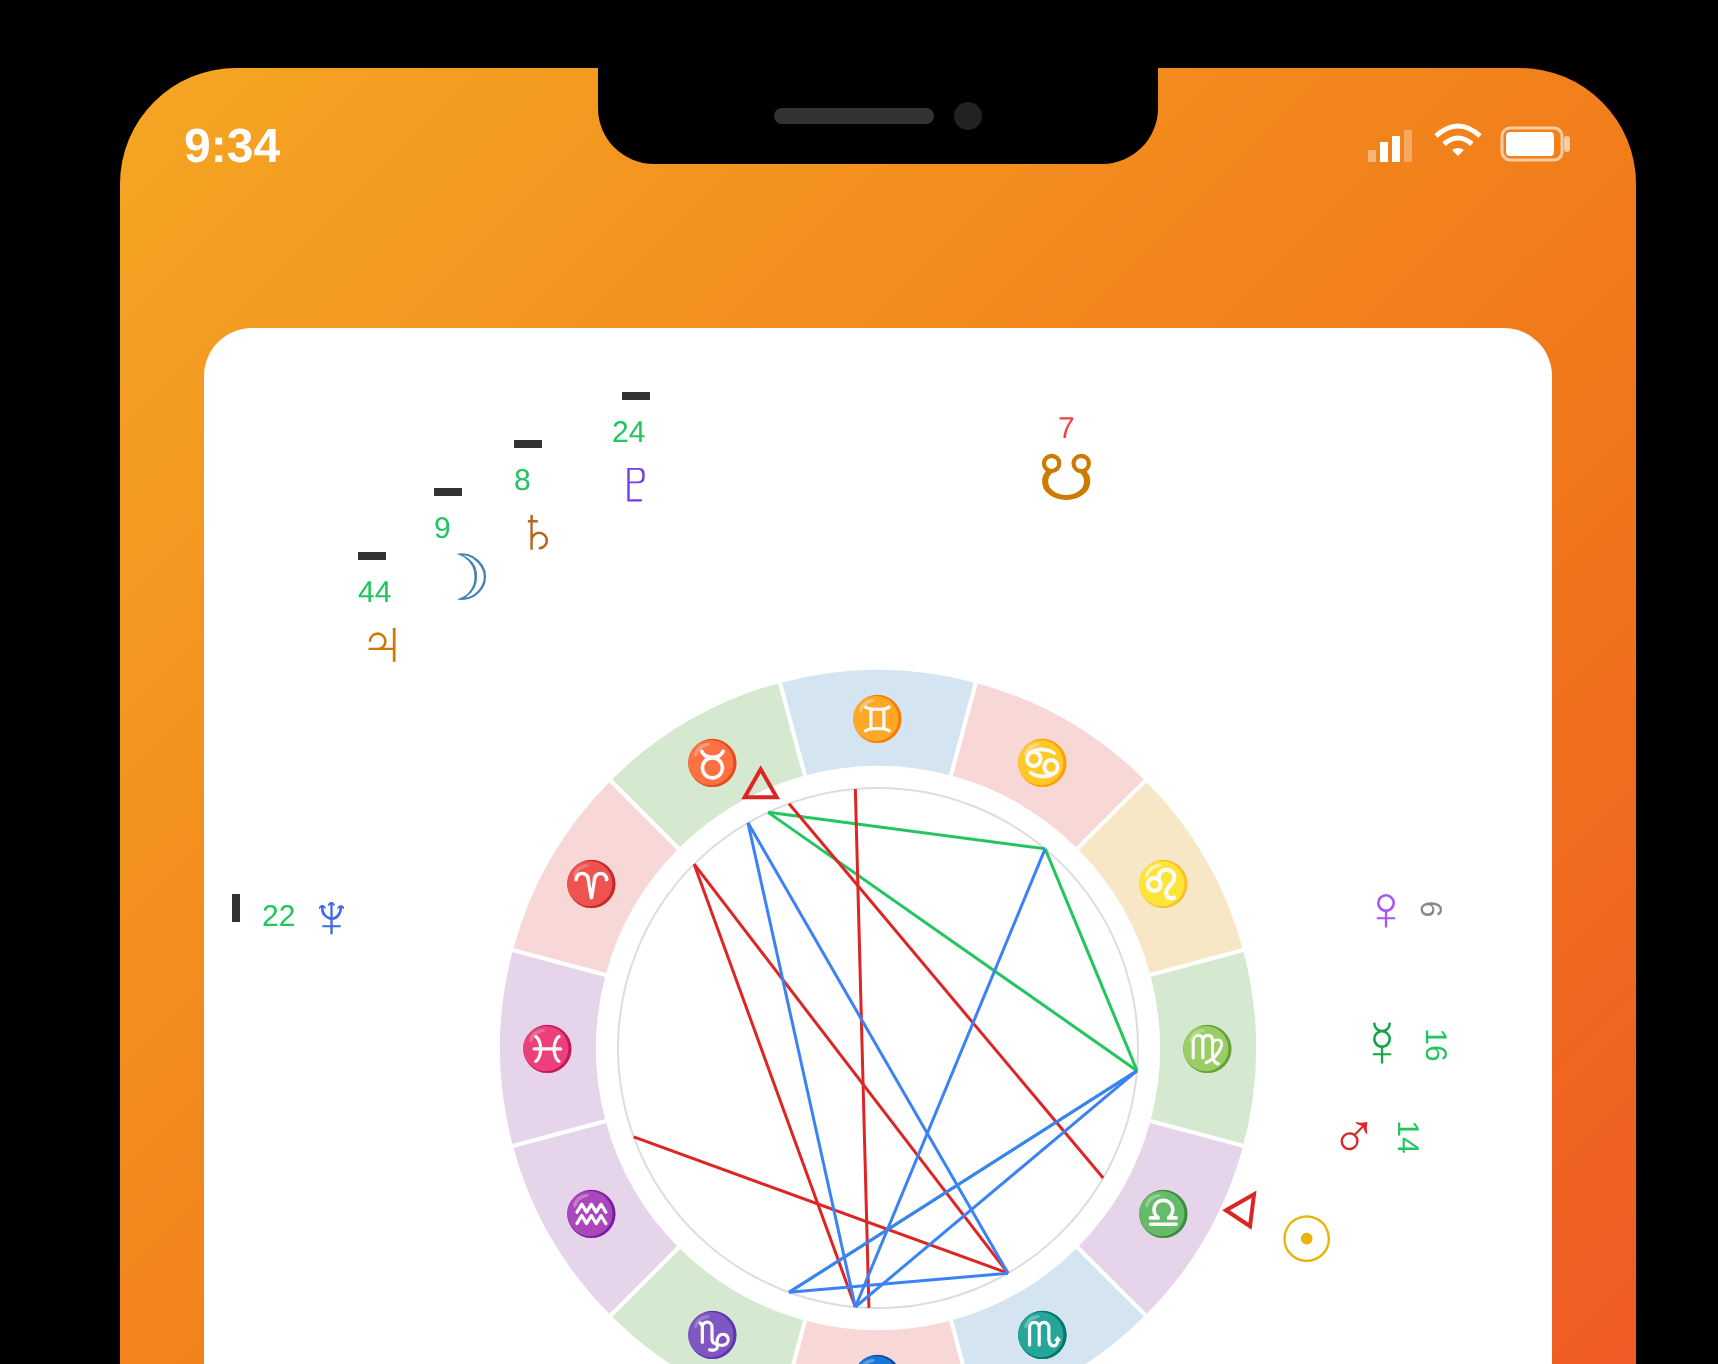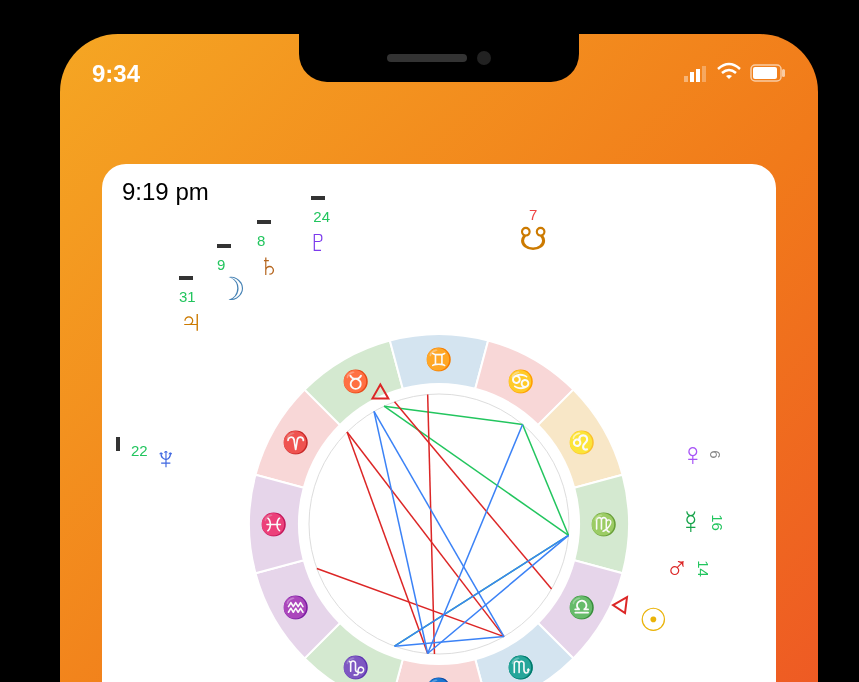--- a/index.html
+++ b/index.html
@@ -142,21 +142,20 @@
         <svg width="36" height="18" viewBox="0 0 36 18">
             <rect x="1" y="1" width="30" height="16" rx="4" stroke="#fff" stroke-width="1.5" fill="none" opacity="0.6"></rect>
             <rect x="3" y="3" width="24" height="12" rx="2" fill="#fff"></rect>
             <rect x="32" y="5" width="3" height="8" rx="1.5" fill="#fff" opacity="0.6"></rect>
           </svg>
       </span>
     </div>
   </div>
 
   <div class="card">
-    <div class="card-time">9:19 pm</div>
 
     <div class="chart-area">
       <svg class="zodiac-svg" viewBox="0 0 600 600">
 
         <g id="ring" transform="translate(300,300)">
         <path d="M -183.52590699492296 -49.17561856947899 A 190 190 0 0 1 -134.350288425444 -134.35028842544403 L -98.99494936611664 -98.99494936611666 A 140 140 0 0 0 -135.22961568046955 -36.23466631435294 Z" fill="#f8d7d7" stroke="#fff" stroke-width="2"></path>
             <text x="-142.89419162443238" y="-74.49999999999999" text-anchor="middle" font-size="22" fill="#c0392b">♈</text>
             <path d="M -134.350288425444 -134.35028842544403 A 190 190 0 0 1 -49.175618569478964 -183.525906994923 L -36.23466631435292 -135.22961568046955 A 140 140 0 0 0 -98.99494936611664 -98.99494936611666 Z" fill="#d4e9d0" stroke="#fff" stroke-width="2"></path>
             <text x="-82.49999999999996" y="-134.89419162443238" text-anchor="middle" font-size="22" fill="#16a34a">♉</text>
             <path d="M -49.175618569478964 -183.525906994923 A 190 190 0 0 1 49.17561856947894 -183.525906994923 L 36.23466631435291 -135.22961568046955 A 140 140 0 0 0 -36.23466631435292 -135.22961568046955 Z" fill="#d4e4f0" stroke="#fff" stroke-width="2"></path>
@@ -203,21 +202,21 @@
       
       <div class="planet-label" style="left:380px; top:-18px;">
         <div class="deg-red" style="text-align:center;">7</div>
         <div class="glyph" style="color:#cc7a00;">☋</div>
       </div>
 
       <div class="planet-label" style="left:167px; top:-28px;">
         <div style="display:flex; gap:3px; justify-content:center;">
             <span class="tick"></span>
           </div>
-        <div class="deg-green" style="text-align:right;">24</div>
+        <div class="deg-green" style="text-align:left;">24</div>
         <div class="glyph" style="color:#7c3aed; text-align:center;">♇</div>
       </div>
 
       <div class="planet-label" style="left:118px; top:-4px;">
         <div style="display:flex; gap:3px;">
             <span class="tick"></span>
           </div>
         <div class="deg-green">8</div>
         <div class="glyph" style="color:#b5651d;">♄</div>
       </div>
@@ -227,25 +226,25 @@
             <span class="tick"></span>
           </div>
         <div class="deg-green">9</div>
         <div class="glyph" style="color:#4682b4;">☽</div>
       </div>
 
       <div class="planet-label" style="left:40px; top:52px;">
         <div style="display:flex; gap:3px;">
             <span class="tick"></span>
           </div>
-        <div class="deg-green">31</div>
+        <div class="deg-green">44</div>
         <div class="glyph" style="color:#cc7a00;">♃</div>
       </div>
 
-      <div class="planet-label" style="left:-28px; top:218px; display:flex; gap:6px;">
+      <div class="planet-label" style="left:-28px; top:218px; display:flex; align-items:center; gap:6px;">
         <span class="tick" style="transform:rotate(90deg);"></span>
         <span class="deg-green">22</span>
         <span class="glyph" style="color:#4169e1;">♆</span>
       </div>
 
       <div class="planet-label" style="left:542px; top:214px; display:flex; align-items:center; gap:6px;">
         <span class="glyph" style="color:#a855f7;">♀</span>
         <span class="deg-gray" style="transform:rotate(90deg);">6</span>
       </div>
 

